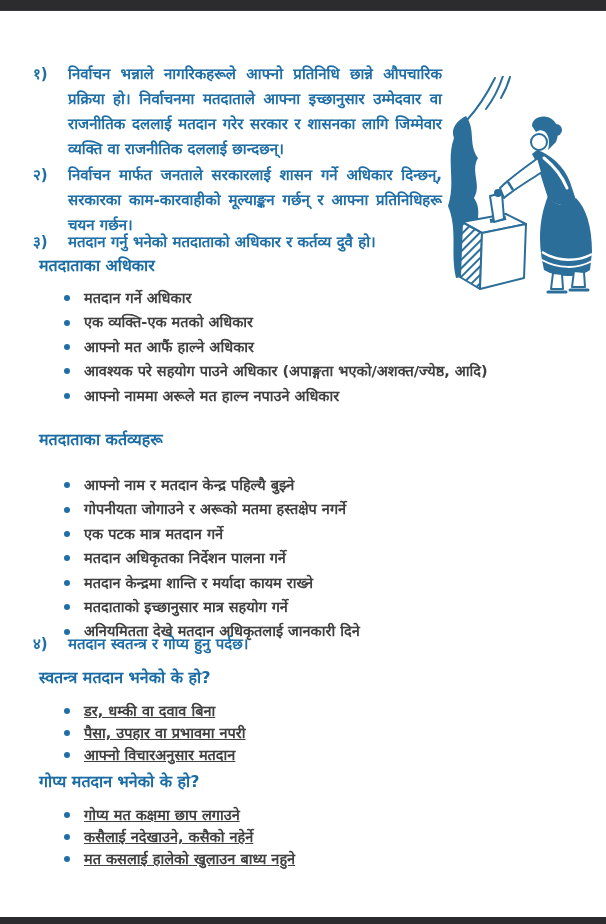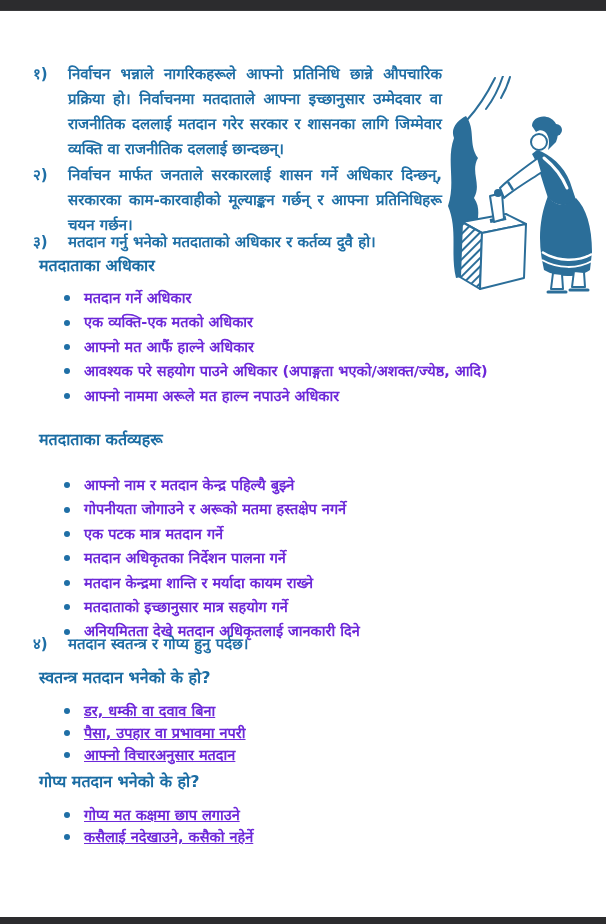--- a/index.html
+++ b/index.html
@@ -10,21 +10,21 @@
   .letterbox.bottom{bottom:0;height:7px;}
   .illus{position:absolute;left:440px;top:76px;width:164px;height:226px;}
   
   .item{position:absolute;left:33px;color:#1f6fa6;font-weight:600;font-size:15px;line-height:25px;}
   .item .num{position:absolute;left:0;top:0;}
   .item .txt{margin-left:35px;}
   .item.narrow .txt{width:374px;text-align:justify;}
   .item.wide .txt{width:500px;}
   .heading{position:absolute;left:39px;color:#1a6ca3;font-weight:700;font-size:16px;line-height:28px;}
   ul.blist{position:absolute;left:62px;margin:0;padding:0;list-style:none;}
-  ul.blist li{position:relative;padding-left:22px;color:#6d28d9;font-weight:600;font-size:14.5px;white-space:nowrap;}
+  ul.blist li{position:relative;padding-left:22px;color:#404040;font-weight:600;font-size:14.5px;white-space:nowrap;}
   ul.blist.s24 li{height:24.4px;line-height:24.4px;}
   ul.blist.s22 li{height:22px;line-height:22px;text-decoration:underline;}
   .dot{position:absolute;left:2px;top:50%;margin-top:-3px;width:6px;height:6px;border-radius:50%;background:#1f6fa6;}
 </style>
 </head>
 <body>
 
 <div class="screen">
 
   <div class="letterbox top"></div>
@@ -114,16 +114,17 @@
   <ul class="blist s22" style="top:700px;">
     <li><span class="dot"></span><span>डर, धम्की वा दवाव बिना</span></li>
     <li><span class="dot"></span><span>पैसा, उपहार वा प्रभावमा नपरी</span></li>
     <li><span class="dot"></span><span>आफ्नो विचारअनुसार मतदान</span></li>
   </ul>
 
   <div class="heading" style="top:768px;">गोप्य मतदान भनेको के हो?</div>
   <ul class="blist s22" style="top:804px;">
     <li><span class="dot"></span><span>गोप्य मत कक्षमा छाप लगाउने</span></li>
     <li><span class="dot"></span><span>कसैलाई नदेखाउने, कसैको नहेर्ने</span></li>
+    <li><span class="dot"></span><span>मत कसलाई हालेको खुलाउन बाध्य नहुने</span></li>
   </ul>
 
   <div class="letterbox bottom"></div>
 </div>
 
 </body></html>

